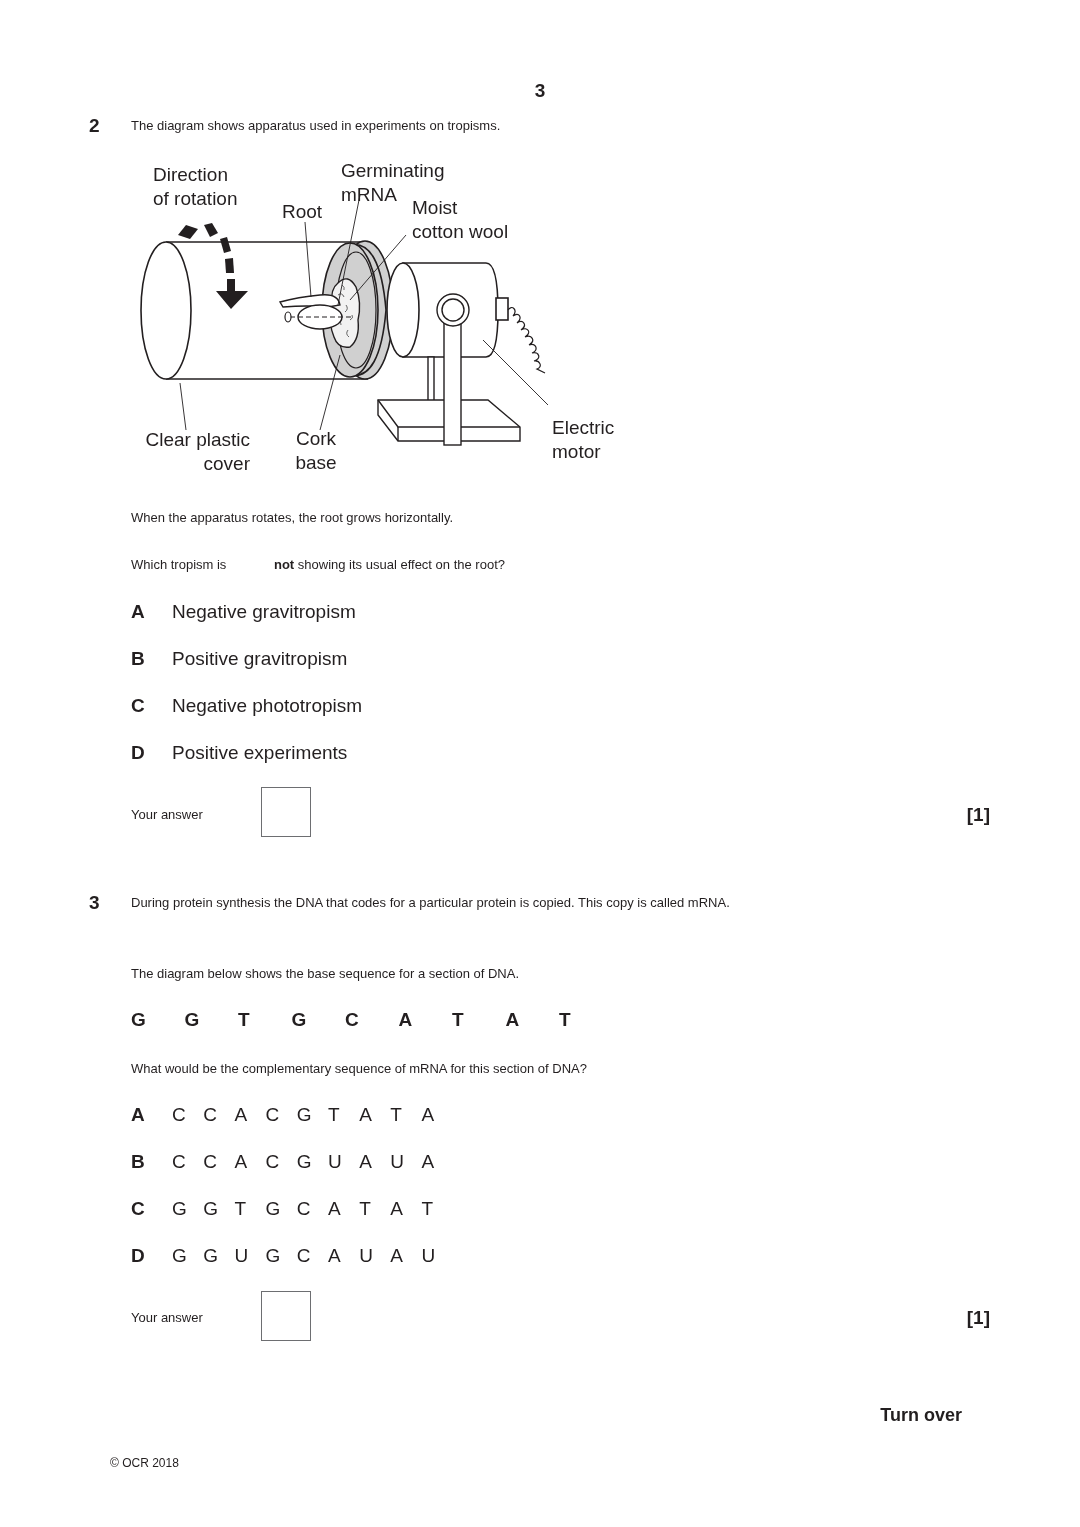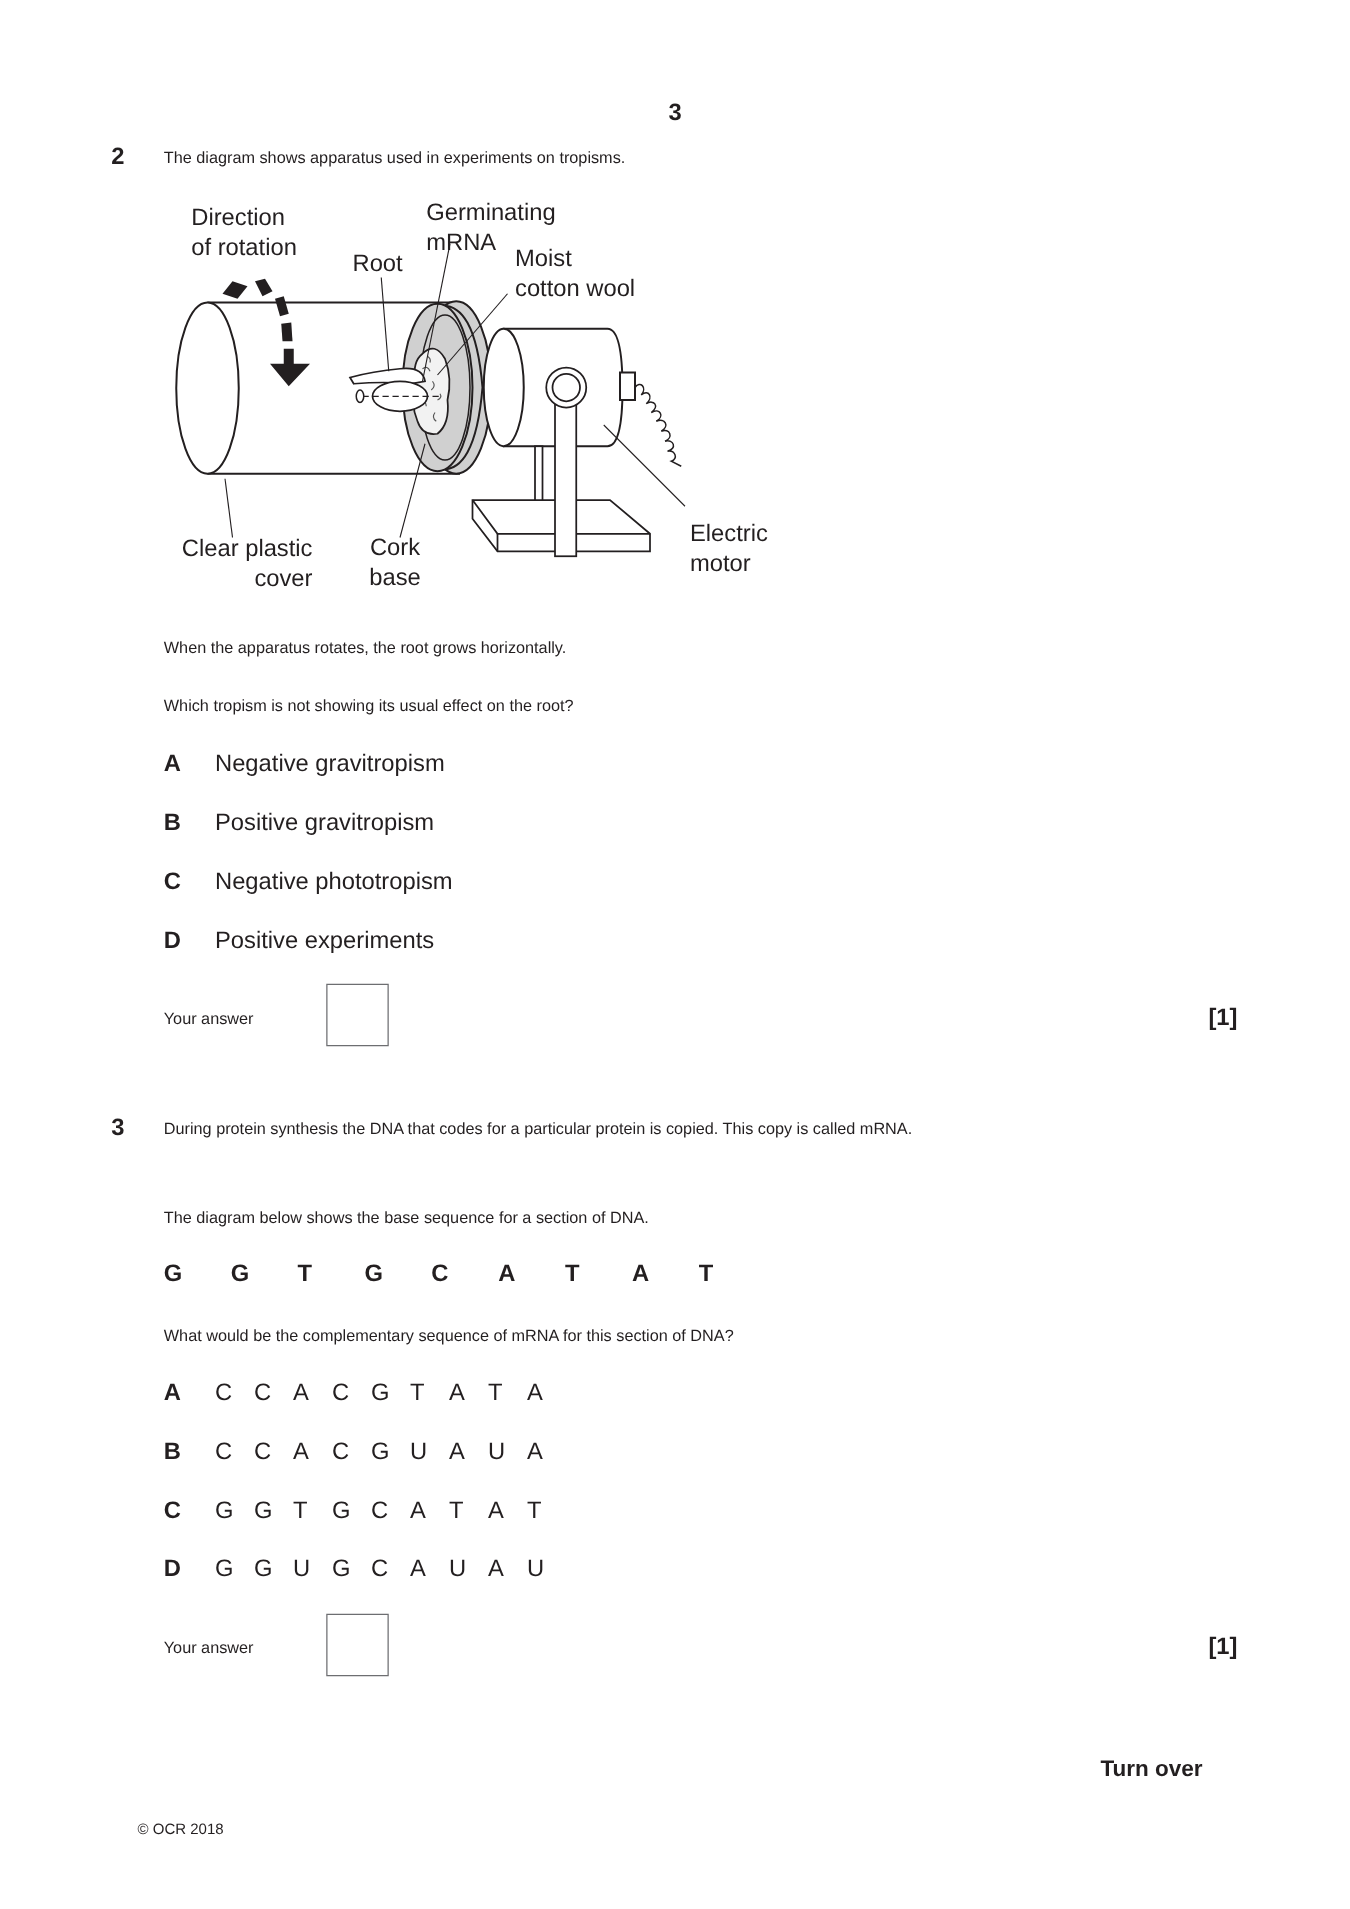--- a/index.html
+++ b/index.html
@@ -21,21 +21,21 @@
     }
     .marks { right: 90px; font-weight: bold; font-size: 19px; }
     .dna-seq { left: 131px; font-weight: bold; font-size: 19px; display: flex; }
     .dna-seq span { display: inline-block; width: 53.5px; }
     .rna-seq { left: 172px; font-size: 19px; display: flex; }
     .rna-seq span { display: inline-block; width: 31.2px; }
     .footer-copy { left: 110px; top: 1412px; font-size: 12px; margin-top: 44px; }
     .footer-turn { right: 118px; top: 1405px; font-weight: bold; font-size: 18px; }
     .diagram { left: 128px; top: 155px; width: 500px; height: 330px; }
     .diag-label { position: absolute; font-size: 19px; line-height: 24px; white-space: nowrap; }
-    b { font-weight: normal; }
+    b { font-weight: bold; margin-left: 44px; }
   </style>
 </head>
 <body>
 
 <div class="abs page-number">3</div>
 
 <div class="abs qnum" style="top:115px">2</div>
 <div class="abs text" style="top:114px">The diagram shows apparatus used in experiments on tropisms.</div>
 
 <div class="abs diagram">

